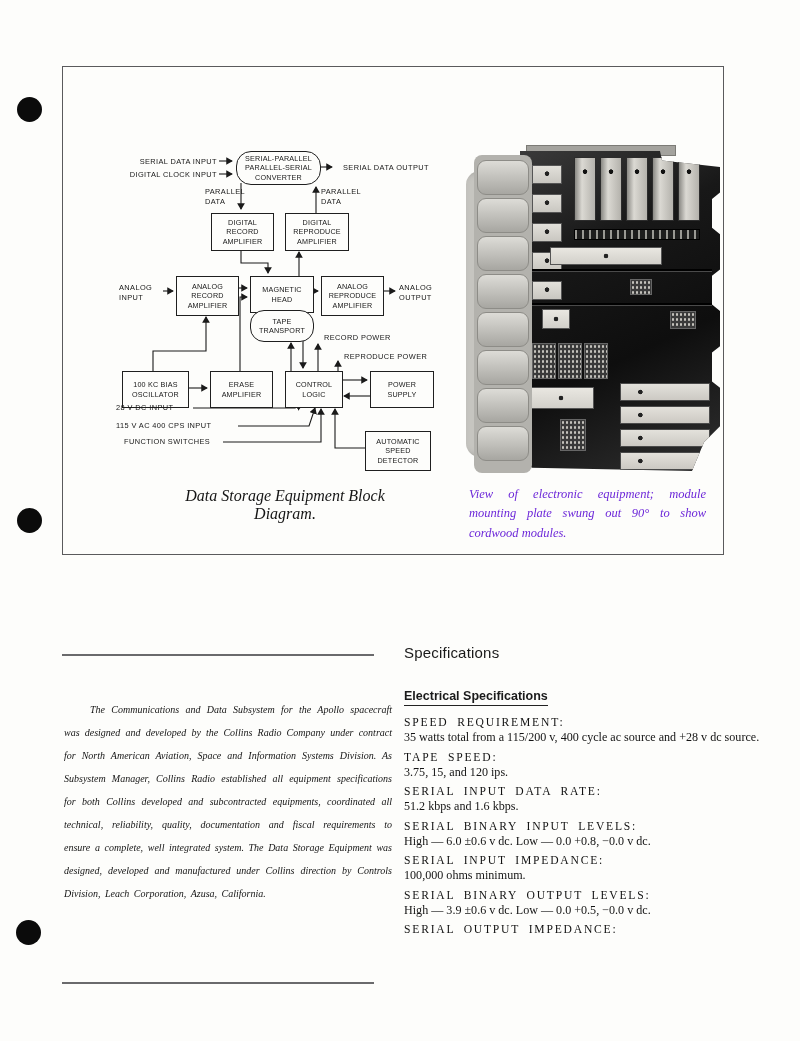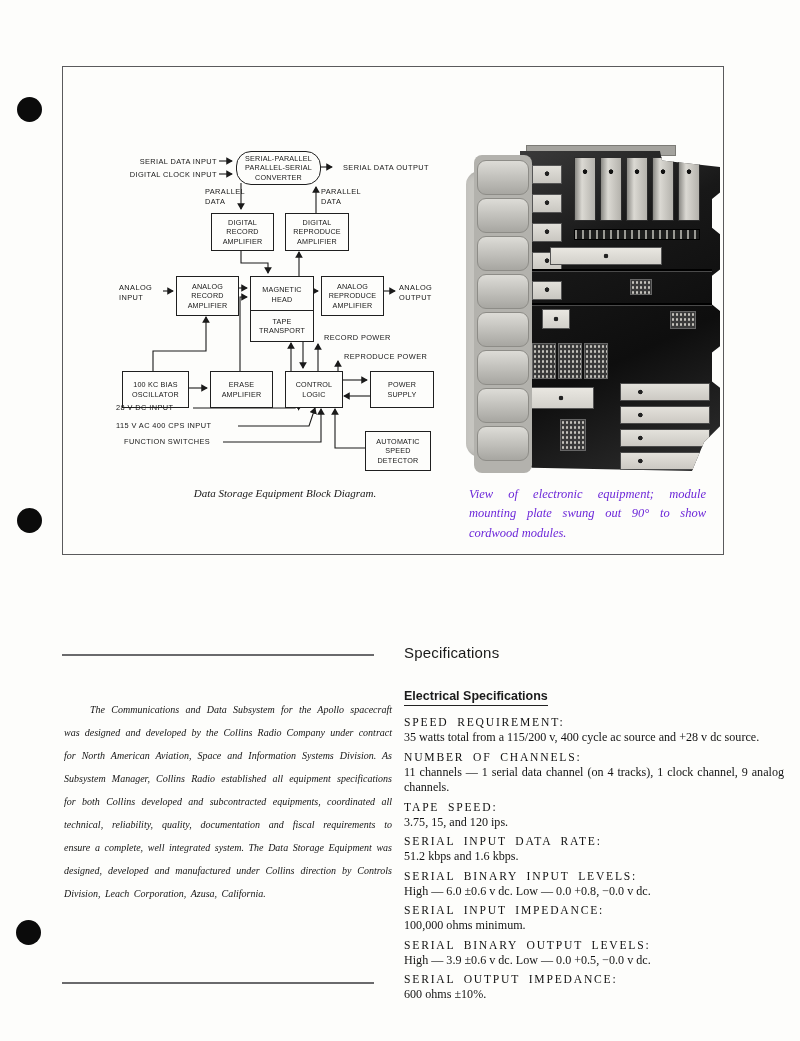--- a/index.html
+++ b/index.html
@@ -9,21 +9,21 @@
   .dot{position:absolute;width:25px;height:25px;border-radius:50%;background:#0b0b0b;}
   
   .frame{position:absolute;left:62px;top:66px;width:660px;height:487px;border:1.5px solid #5a5a5c;background:#fdfdfb;}
   
   .diagram{position:absolute;left:50px;top:78px;width:330px;height:332px;font-family:"Liberation Sans",sans-serif;}
   .diagram svg{position:absolute;left:0;top:0;}
   .dbox{position:absolute;border:1.3px solid #1f1f1f;background:#fdfdfb;display:flex;align-items:center;justify-content:center;
         text-align:center;font-size:7.2px;line-height:1.32;letter-spacing:.2px;white-space:pre-line;color:#161616;}
   .dlabel{position:absolute;font-size:7.4px;letter-spacing:.4px;white-space:pre-line;line-height:1.3;color:#161616;}
   .tr{text-align:right;}
-  .dcap{position:absolute;left:92px;top:420px;width:260px;text-align:center;font-style:italic;font-size:11px;color:#151515;}
+  .dcap{position:absolute;left:92px;top:420px;width:260px;text-align:center;font-style:italic;font-size:16px;color:#151515;}
   
   .photo{position:absolute;left:403px;top:76px;width:264px;height:342px;}
   .hull{position:absolute;left:0;top:28px;width:30px;height:286px;background:#c6c5c0;border-radius:14px;box-shadow:inset -5px 0 7px rgba(90,90,85,.55);}
   .drum{position:absolute;left:8px;top:12px;width:58px;height:318px;background:#b3b2ad;border-radius:8px;padding:2px 0;box-sizing:border-box;}
   .bump{height:33px;margin:3px 3px;background:linear-gradient(180deg,#dddcd7,#a7a6a1);border:1px solid #8d8c87;border-radius:9px;}
   .topedge{position:absolute;left:60px;top:2px;width:148px;height:9px;background:#a4a39e;border:1px solid #7c7b76;}
   .plate{position:absolute;left:54px;top:8px;width:200px;height:320px;
          background:linear-gradient(155deg,#3a3a3a 0%,#181818 30%,#0e0e0e 62%,#303030 100%);
          clip-path:polygon(0 0,70% 0,71% 3%,100% 5%,100% 13%,96% 15%,96% 24%,100% 26%,100% 37%,96% 39%,96% 48%,100% 50%,100% 61%,96% 63%,96% 72%,100% 74%,100% 86%,92% 91%,86% 100%,6% 99%,0 96%);}
   .mcol{position:absolute;left:12px;top:14px;width:30px;}
@@ -105,21 +105,21 @@
 RECORD
 AMPLIFIER</div>
       <div class="dbox" style="left:172px;top:68px;width:62px;height:36px;">DIGITAL
 REPRODUCE
 AMPLIFIER</div>
       <div class="dbox" style="left:63px;top:131px;width:61px;height:38px;">ANALOG
 RECORD
 AMPLIFIER</div>
       <div class="dbox" style="left:137px;top:131px;width:62px;height:35px;">MAGNETIC
 HEAD</div>
-      <div class="dbox" style="left:137px;top:165px;width:62px;height:30px;">TAPE
+      <div class="dbox" style="left:137px;top:165px;width:62px;height:30px;border-radius:14px;">TAPE
 TRANSPORT</div>
       <div class="dbox" style="left:208px;top:131px;width:61px;height:38px;">ANALOG
 REPRODUCE
 AMPLIFIER</div>
       <div class="dbox" style="left:9px;top:226px;width:65px;height:35px;">100 KC BIAS
 OSCILLATOR</div>
       <div class="dbox" style="left:97px;top:226px;width:61px;height:35px;">ERASE
 AMPLIFIER</div>
       <div class="dbox" style="left:172px;top:226px;width:56px;height:35px;">CONTROL
 LOGIC</div>
@@ -207,24 +207,20 @@
 
   <div class="specs">
     <div class="specs-title">Specifications</div><br>
     <span class="specs-sub">Electrical Specifications</span>
     <div id="spec-items">
         <div class="spec-item">
           <div class="spec-label">SPEED REQUIREMENT:</div>
           <div class="spec-value">35 watts total from a 115/200 v, 400 cycle ac source and +28 v dc source.</div>
         </div>
         <div class="spec-item">
-          <div class="spec-label">NUMBER OF CHANNELS:</div>
-          <div class="spec-value">11 channels — 1 serial data channel (on 4 tracks), 1 clock channel, 9 analog channels.</div>
-        </div>
-        <div class="spec-item">
           <div class="spec-label">TAPE SPEED:</div>
           <div class="spec-value">3.75, 15, and 120 ips.</div>
         </div>
         <div class="spec-item">
           <div class="spec-label">SERIAL INPUT DATA RATE:</div>
           <div class="spec-value">51.2 kbps and 1.6 kbps.</div>
         </div>
         <div class="spec-item">
           <div class="spec-label">SERIAL BINARY INPUT LEVELS:</div>
           <div class="spec-value">High — 6.0 ±0.6 v dc. Low — 0.0 +0.8, −0.0 v dc.</div>
@@ -232,18 +228,17 @@
         <div class="spec-item">
           <div class="spec-label">SERIAL INPUT IMPEDANCE:</div>
           <div class="spec-value">100,000 ohms minimum.</div>
         </div>
         <div class="spec-item">
           <div class="spec-label">SERIAL BINARY OUTPUT LEVELS:</div>
           <div class="spec-value">High — 3.9 ±0.6 v dc. Low — 0.0 +0.5, −0.0 v dc.</div>
         </div>
         <div class="spec-item">
           <div class="spec-label">SERIAL OUTPUT IMPEDANCE:</div>
-          <div class="spec-value">600 ohms ±10%.</div>
         </div>
       </div>
   </div>
 
 </div>
 
 </body></html>

